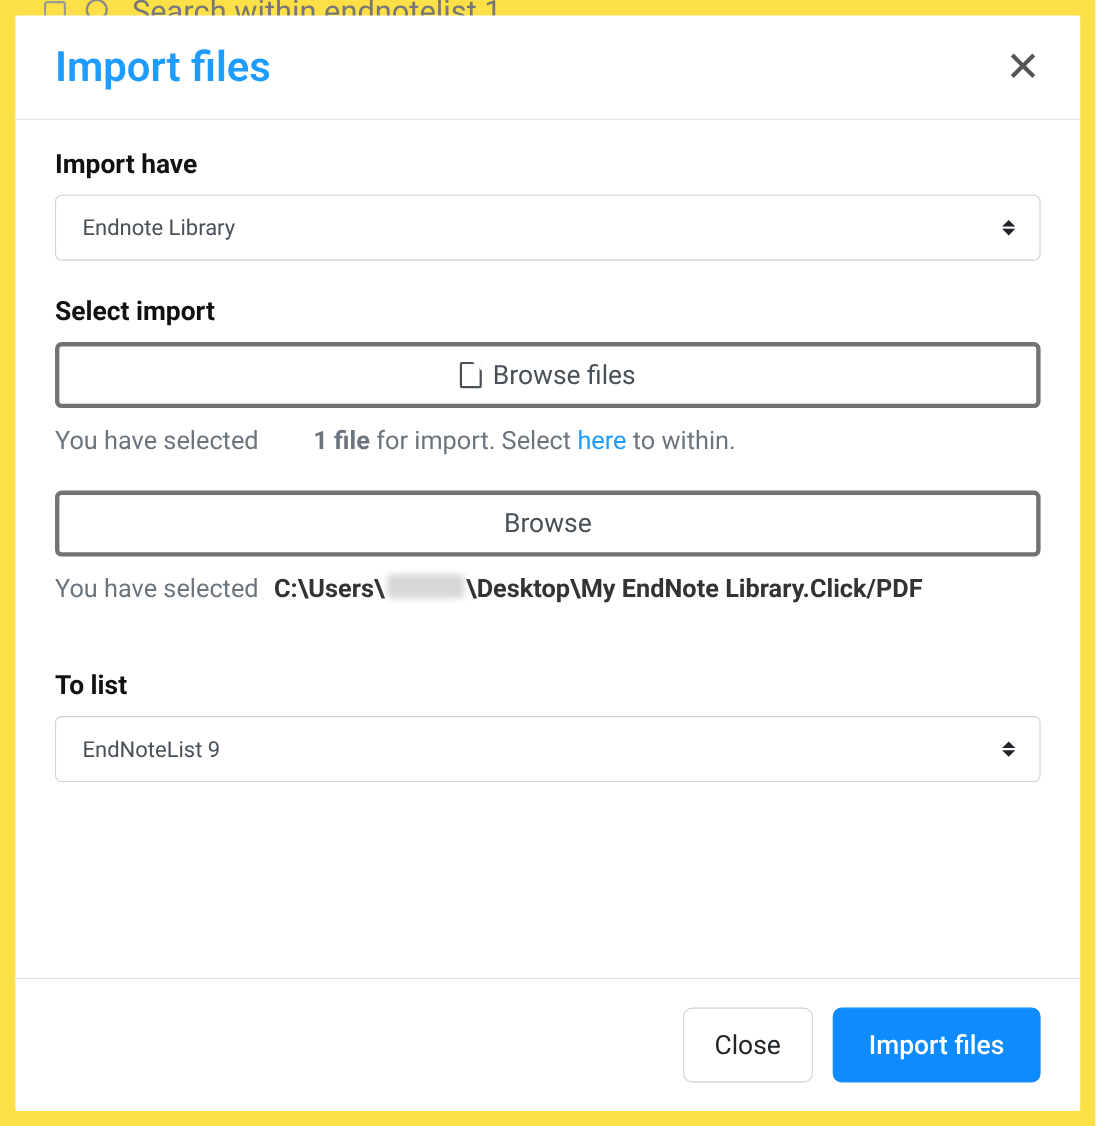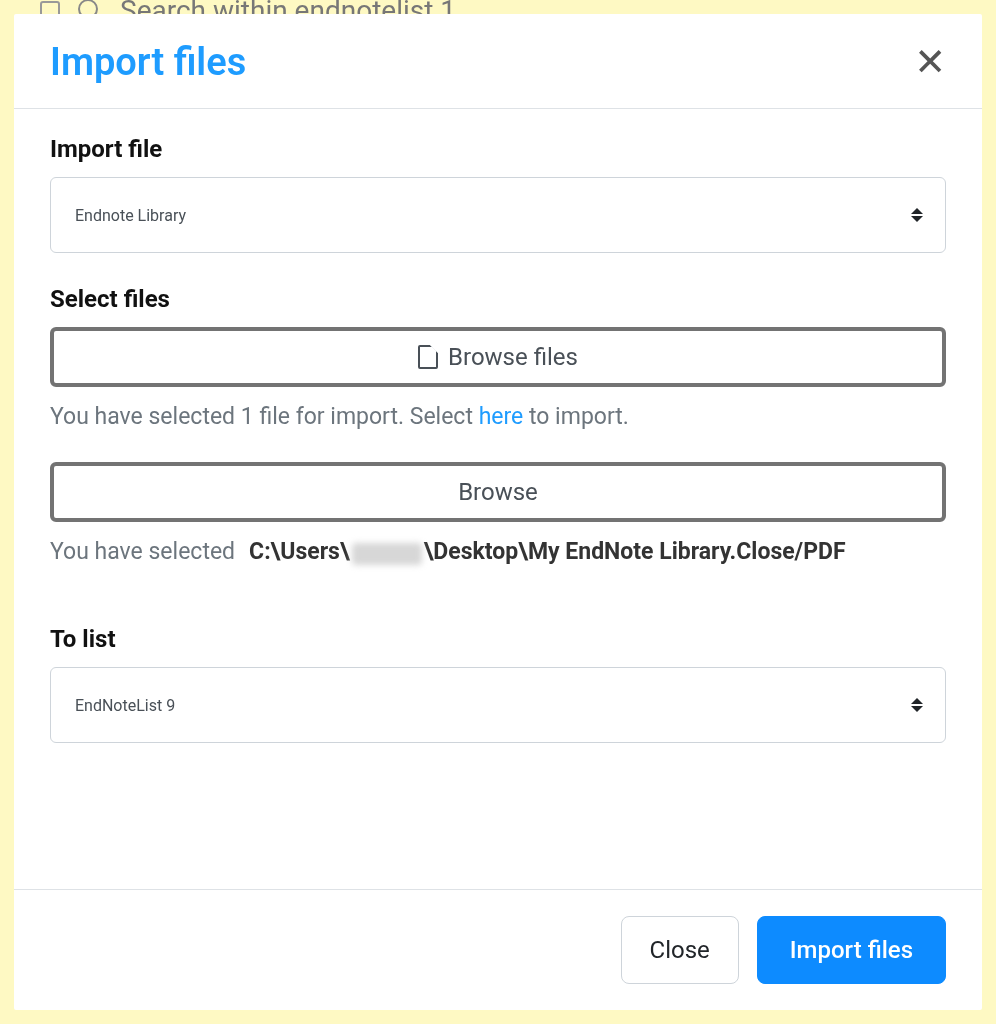--- a/index.html
+++ b/index.html
@@ -6,21 +6,21 @@
   html, body {
     margin: 0; padding: 0;
     width: 996px; height: 1024px;
     font-family: "Segoe UI", -apple-system, BlinkMacSystemFont, Roboto, "Helvetica Neue", Arial, sans-serif;
     background: #fff;
     color: #212529;
   }
   .backdrop {
     position: relative;
     width: 996px; height: 1024px;
-    background: #fef9c3;
+    background: #fde047;
     overflow: hidden;
   }
   .bg-search {
     position: absolute;
     top: -6px; left: 40px;
     color: #777;
     font-size: 28px;
     display: flex;
     align-items: center;
     gap: 18px;
@@ -76,28 +76,28 @@
   .form-label {
     font-size: 24px;
     font-weight: 700;
     color: #111;
     margin: 0 0 14px 0;
     display: block;
   }
   .form-select {
     position: relative;
     width: 100%;
-    height: 76px;
+    height: 60px;
     border: 1px solid #ced4da;
     border-radius: 6px;
     background: #fff;
     display: flex;
     align-items: center;
     padding: 0 48px 0 24px;
-    font-size: 16px;
+    font-size: 20px;
     color: #495057;
     cursor: pointer;
   }
   .select-caret {
     position: absolute;
     right: 22px;
     top: 50%;
     transform: translateY(-50%);
     color: #212529;
     display: flex;
@@ -144,36 +144,36 @@
     top:-2px; right:-2px;
     width:0;height:0;
     border-top: 8px solid #ced4da;
     border-left: 8px solid transparent;
   }
   .hint {
     margin-top: 16px;
     font-size: 23px;
     color: #6c757d;
   }
-  .hint b { color: #6c757d; font-weight: 400; }
+  .hint b { color: #6c757d; font-weight: 700; margin-left: 44px; }
   .hint a { color: #1e9cff; cursor: pointer; text-decoration: none; }
   .path-row {
     margin-top: 16px;
     font-size: 23px;
     color: #6c757d;
     display: flex;
     align-items: center;
     gap: 14px;
     flex-wrap: wrap;
   }
   .path-val {
     color: #333;
     font-weight: 700;
     display: inline-flex;
-    align-items: flex-end;
+    align-items: flex-start;
   }
   .blur-chip {
     display:inline-block;
     width: 70px; height: 22px;
     background: #d7d7d7;
     border-radius: 4px;
     filter: blur(3px);
     margin: 0 2px;
   }
   .spacer-lg { height: 28px; }
@@ -221,51 +221,51 @@
   <div class="modal">
 
     <div class="modal-header">
       <h1 class="modal-title">Import files</h1>
       <span class="close-x">✕</span>
     </div>
 
     <div class="modal-body">
 
       <div class="form-group">
-        <label class="form-label">Import file</label>
+        <label class="form-label">Import have</label>
         <div class="form-select">
           <span>Endnote Library</span>
           <span class="select-caret">
             <span class="tri-up"></span>
               <span class="tri-dn"></span>
           </span>
         </div>
       </div>
 
       <div class="form-group">
-        <label class="form-label">Select files</label>
+        <label class="form-label">Select import</label>
         <div class="browse-btn">
           <span class="file-icon"></span>
           <span>Browse files</span>
         </div>
         <div class="hint">
-          <span>You have selected </span><b>1 file</b><span> for import. Select </span><a>here</a><span> to import.</span>
+          <span>You have selected </span><b>1 file</b><span> for import. Select </span><a>here</a><span> to within.</span>
         </div>
       </div>
 
       <div class="form-group">
         <div class="browse-btn">
           <span>Browse</span>
         </div>
         <div class="path-row">
           <span>You have selected</span>
           <span class="path-val">
             <span>C:\Users\</span>
               <span class="blur-chip"></span>
-              <span>\Desktop\My EndNote Library.Close/PDF</span>
+              <span>\Desktop\My EndNote Library.Click/PDF</span>
           </span>
         </div>
       </div>
 
       <div class="spacer-lg"></div>
 
       <div class="form-group">
         <label class="form-label">To list</label>
         <div class="form-select">
           <span>EndNoteList 9</span>

